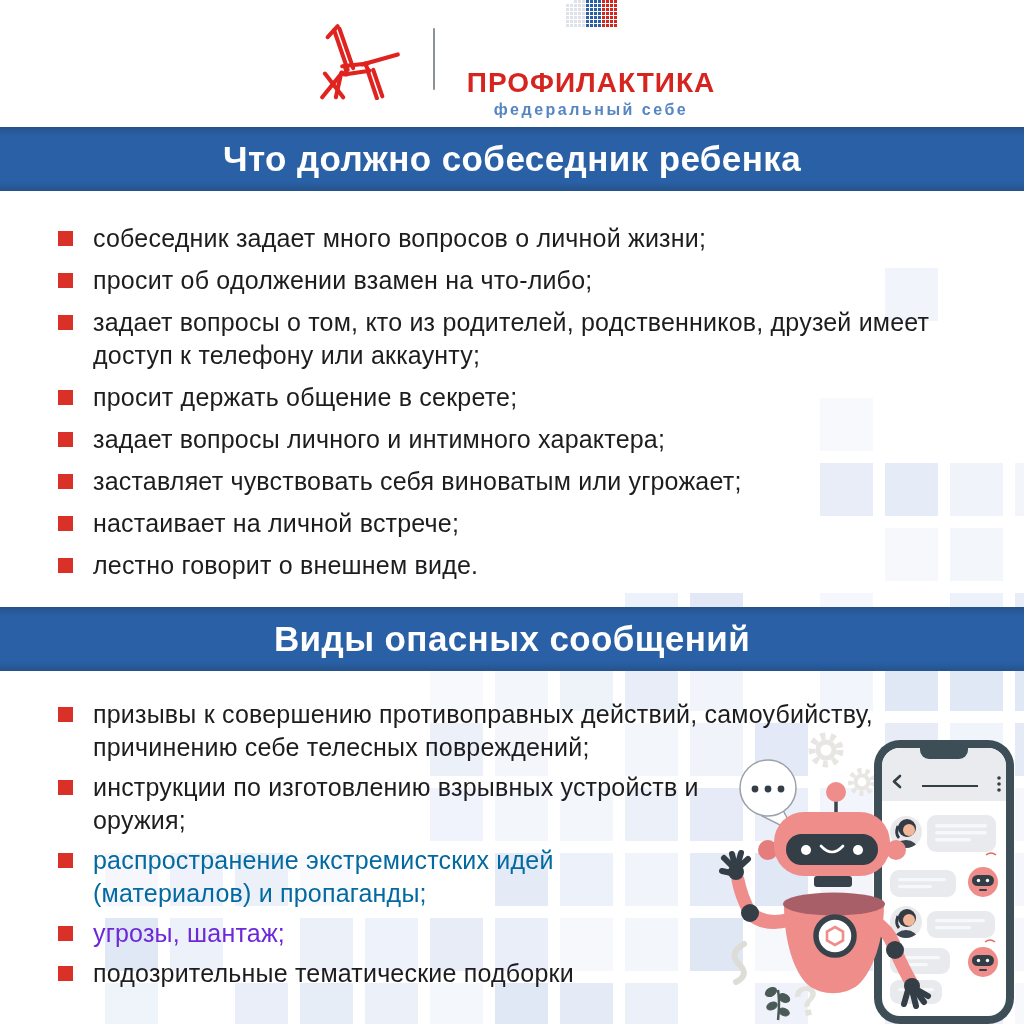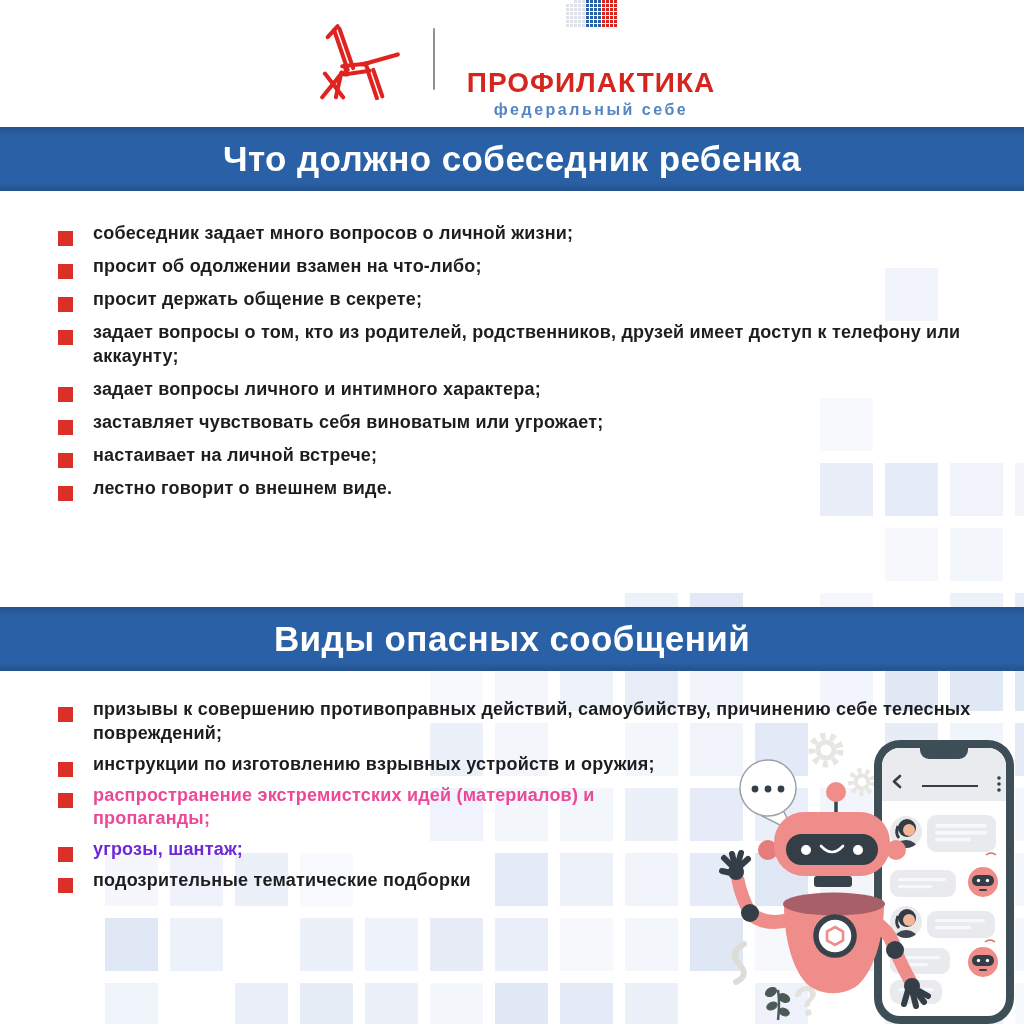--- a/index.html
+++ b/index.html
@@ -31,21 +31,21 @@
     background:linear-gradient(180deg,#24538c 0%,#2a60a6 14%,#2a60a6 86%,#24538c 100%);
   }
   .banner1{top:127px;}
   .banner2{top:607px;}
   
   .list{position:absolute;left:56px;z-index:4;display:flex;flex-direction:column;margin:0;padding:0;list-style:none;}
   .s1{top:222px;gap:9px;}
   .s2{top:698px;gap:7px;}
   .item{display:flex;align-items:flex-start;}
   .bullet{flex:none;width:15px;height:15px;margin:9px 20px 0 2px;}
-  .txt{font-size:18px;font-weight:700;line-height:1.32;letter-spacing:.2px;}
+  .txt{font-size:25px;font-weight:400;line-height:1.32;letter-spacing:.2px;}
   .s1 .item:nth-child(3) .txt{max-width:880px;}
   .s2 .item:nth-child(1) .txt{max-width:915px;}
   .s2 .item:nth-child(2) .txt{max-width:660px;}
   .s2 .item:nth-child(3) .txt{max-width:560px;}
   
   .illo{position:absolute;left:694px;top:724px;z-index:2;}
 </style>
 </head>
 <body>
 
@@ -257,25 +257,25 @@
     <li class="item">
         <span class="bullet" style="background: rgb(217, 49, 40);"></span>
         <span class="txt" style="color: rgb(29, 29, 31);">собеседник задает много вопросов о личной жизни;</span>
       </li>
     <li class="item">
         <span class="bullet" style="background: rgb(217, 49, 40);"></span>
         <span class="txt" style="color: rgb(29, 29, 31);">просит об одолжении взамен на что-либо;</span>
       </li>
     <li class="item">
         <span class="bullet" style="background: rgb(217, 49, 40);"></span>
+        <span class="txt" style="color: rgb(29, 29, 31);">задает вопросы о том, кто из родителей, родственников, друзей имеет доступ к телефону или аккаунту;</span>
+      </li>
+    <li class="item">
+        <span class="bullet" style="background: rgb(217, 49, 40);"></span>
         <span class="txt" style="color: rgb(29, 29, 31);">просит держать общение в секрете;</span>
-      </li>
-    <li class="item">
-        <span class="bullet" style="background: rgb(217, 49, 40);"></span>
-        <span class="txt" style="color: rgb(29, 29, 31);">задает вопросы о том, кто из родителей, родственников, друзей имеет доступ к телефону или аккаунту;</span>
       </li>
     <li class="item">
         <span class="bullet" style="background: rgb(217, 49, 40);"></span>
         <span class="txt" style="color: rgb(29, 29, 31);">задает вопросы личного и интимного характера;</span>
       </li>
     <li class="item">
         <span class="bullet" style="background: rgb(217, 49, 40);"></span>
         <span class="txt" style="color: rgb(29, 29, 31);">заставляет чувствовать себя виноватым или угрожает;</span>
       </li>
     <li class="item">
@@ -296,21 +296,21 @@
     <li class="item">
         <span class="bullet" style="background: rgb(217, 49, 40);"></span>
         <span class="txt" style="color: rgb(29, 29, 31);">призывы к совершению противоправных действий, самоубийству, причинению себе телесных повреждений;</span>
       </li>
     <li class="item">
         <span class="bullet" style="background: rgb(217, 49, 40);"></span>
         <span class="txt" style="color: rgb(29, 29, 31);">инструкции по изготовлению взрывных устройств и оружия;</span>
       </li>
     <li class="item">
         <span class="bullet" style="background: rgb(217, 49, 40);"></span>
-        <span class="txt" style="color: #ec4899;">распространение экстремистских идей (материалов) и пропаганды;</span>
+        <span class="txt" style="color: #0369a1;">распространение экстремистских идей (материалов) и пропаганды;</span>
       </li>
     <li class="item">
         <span class="bullet" style="background: rgb(217, 49, 40);"></span>
         <span class="txt" style="color: #6d28d9;">угрозы, шантаж;</span>
       </li>
     <li class="item">
         <span class="bullet" style="background: rgb(217, 49, 40);"></span>
         <span class="txt" style="color: rgb(29, 29, 31);">подозрительные тематические подборки</span>
       </li>
   </ul>

